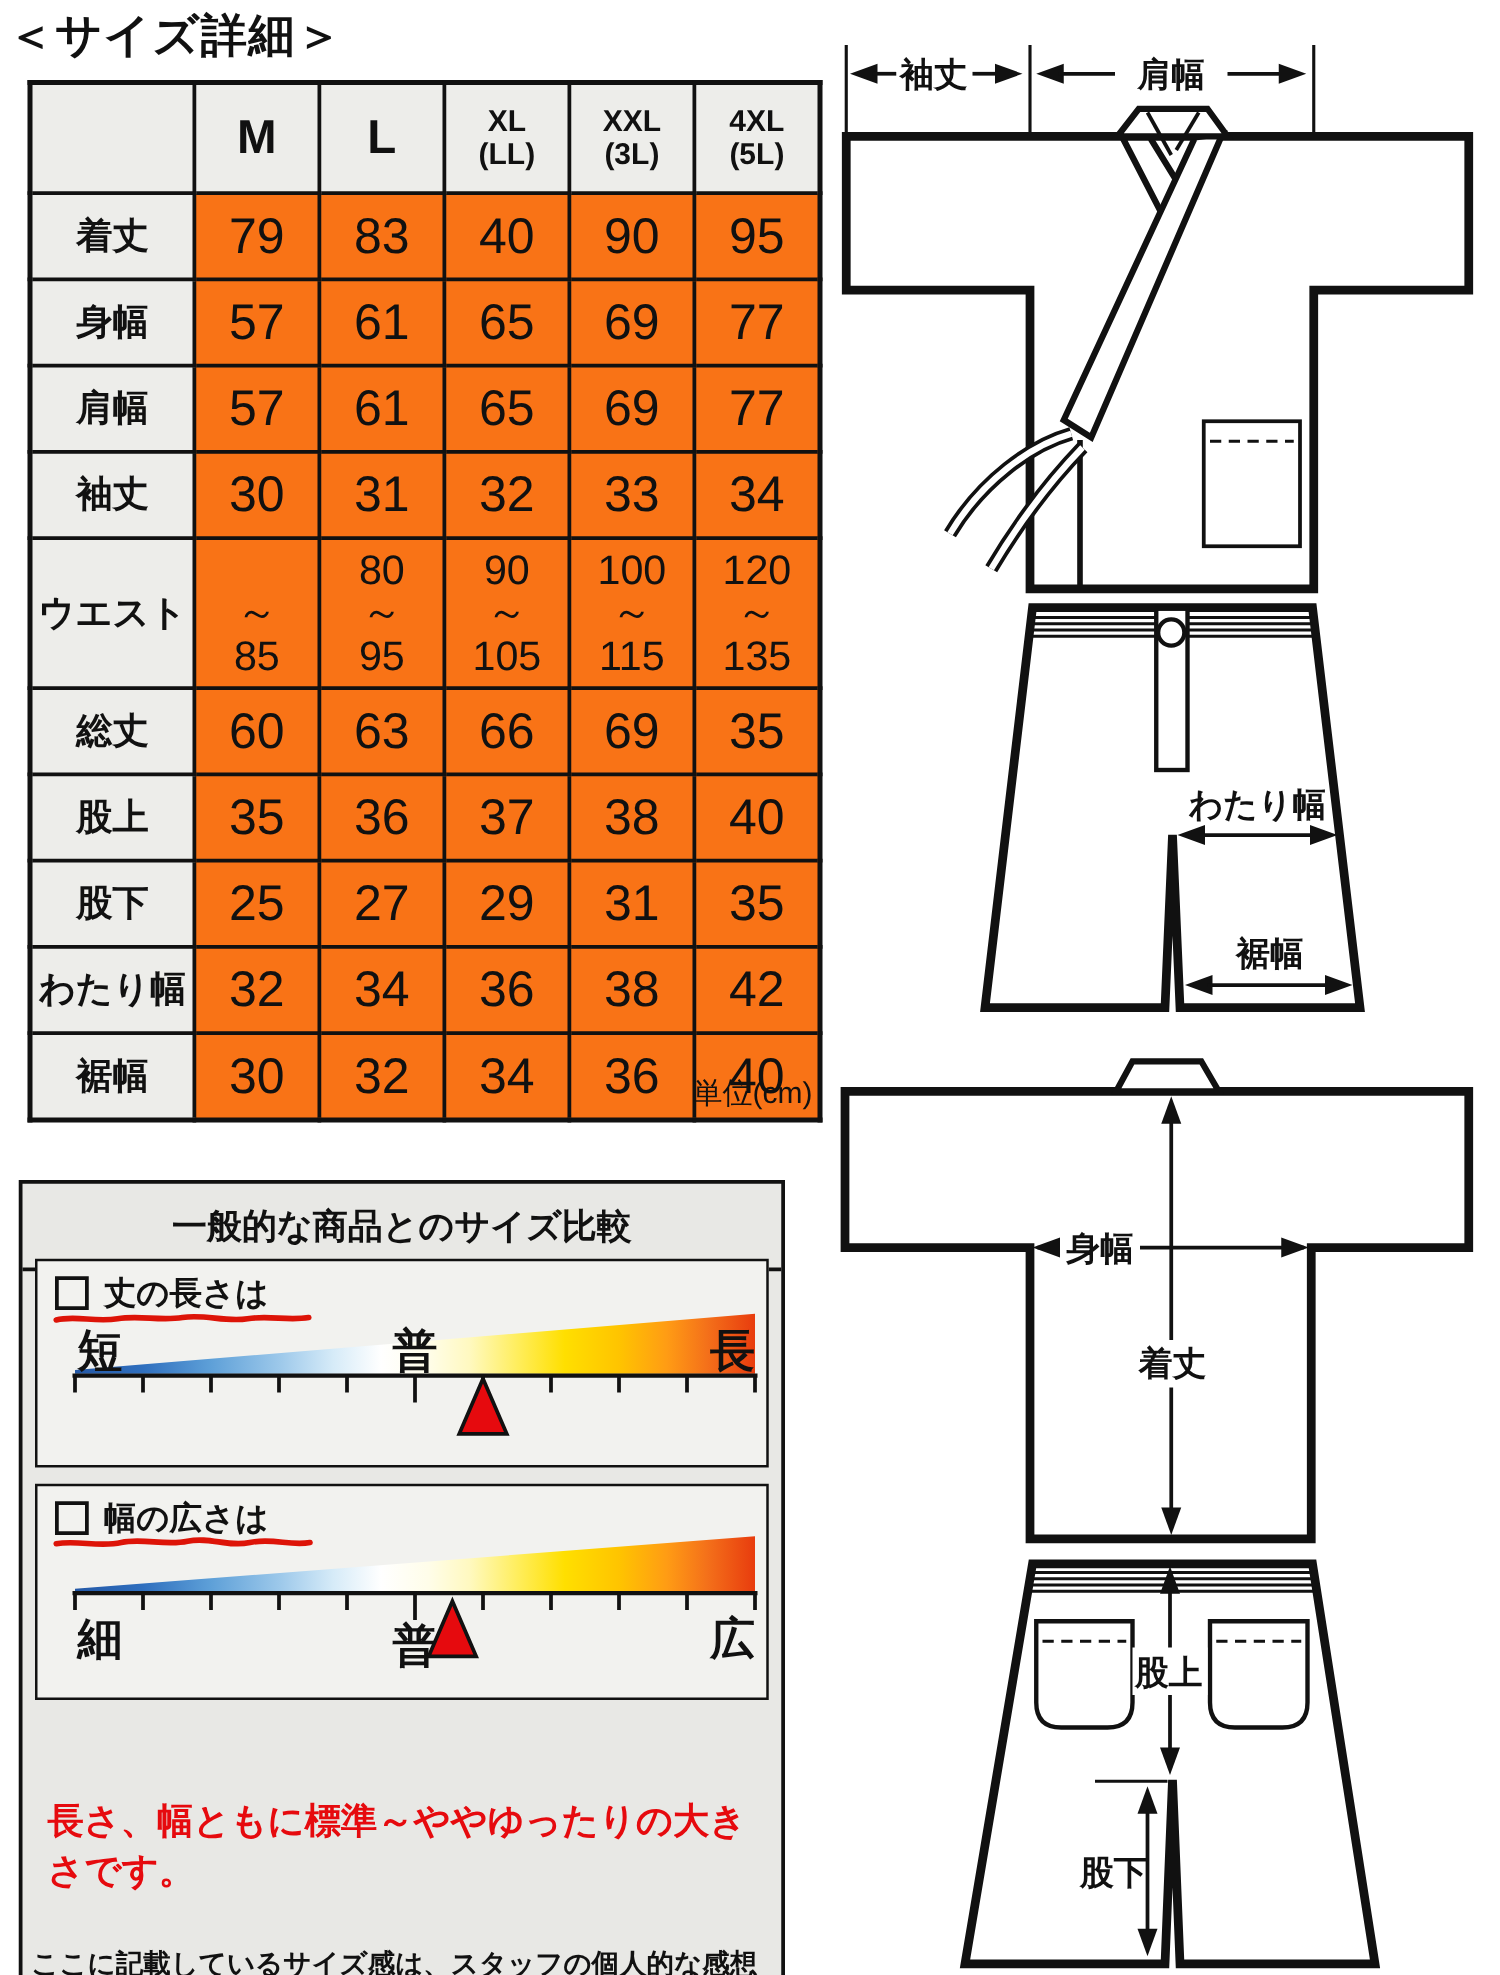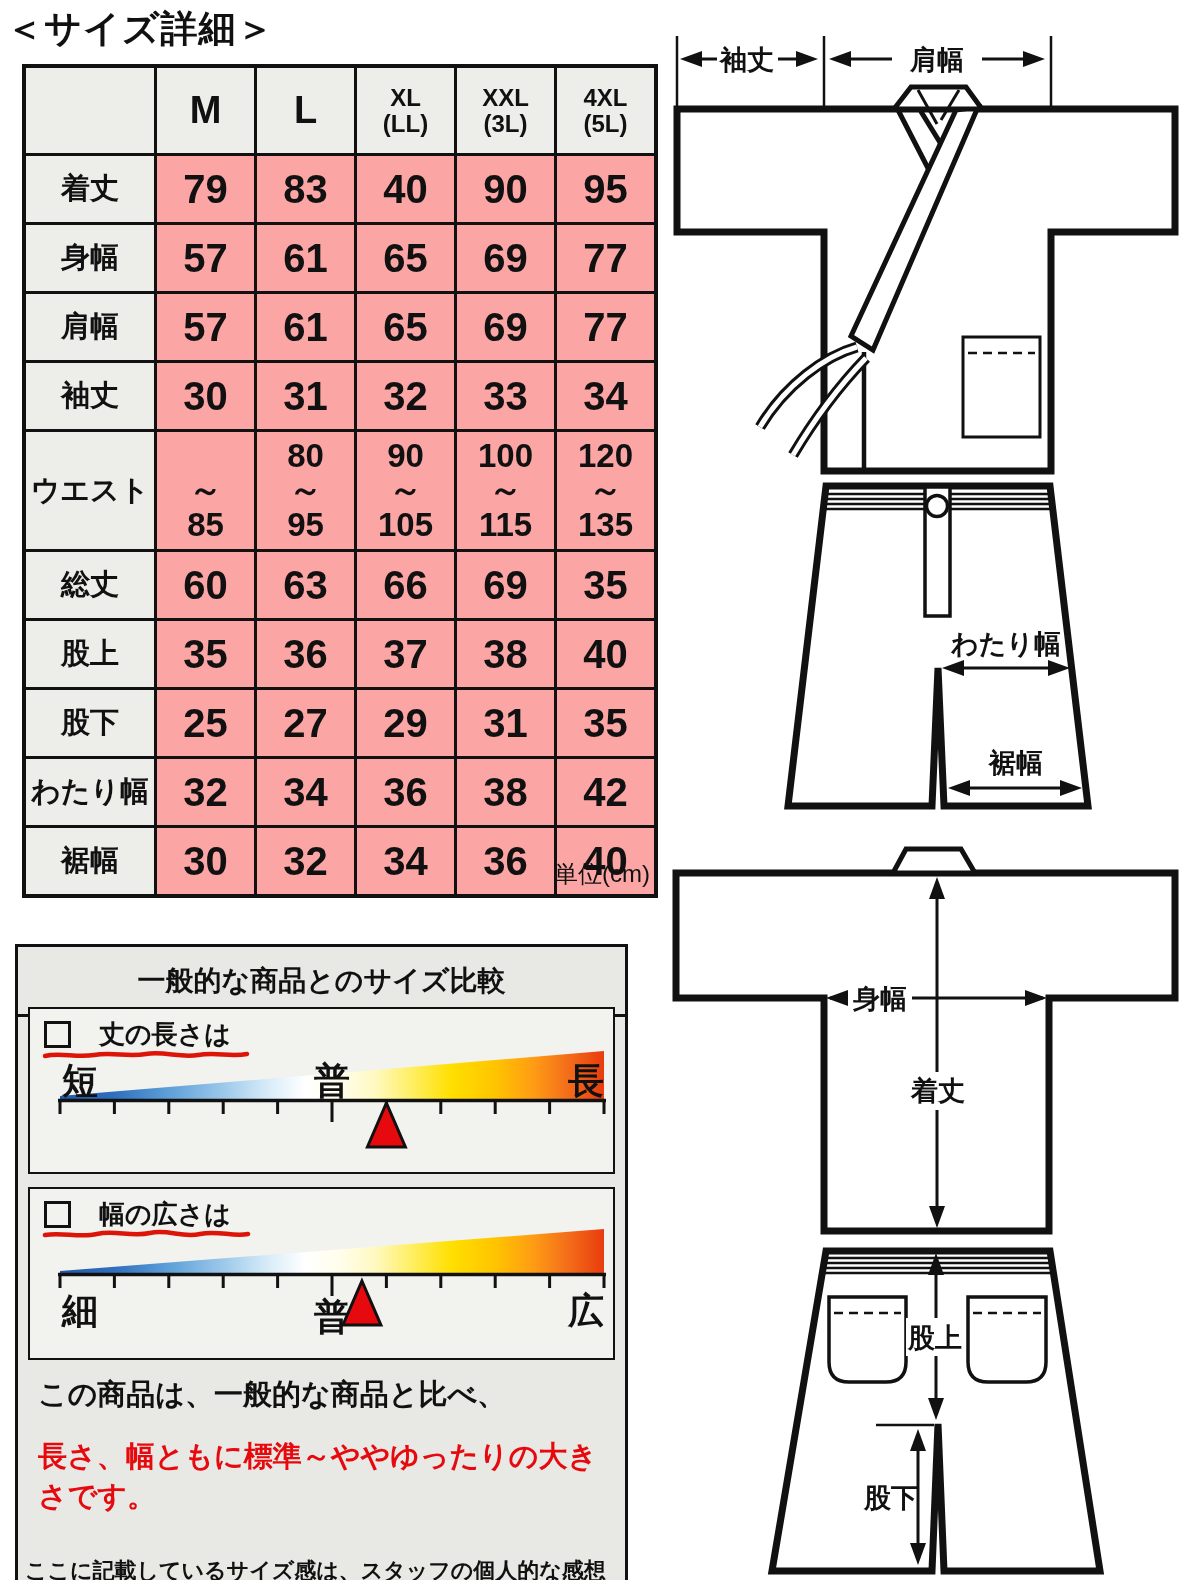--- a/index.html
+++ b/index.html
@@ -16,37 +16,37 @@
   
   #size-table{left:22px;top:64px;border-collapse:collapse;table-layout:fixed;}
   #size-table th,#size-table td{
     border:3px solid #111;text-align:center;vertical-align:middle;padding:0;
   }
   #size-table{border:4px solid #111;}
   #size-table th.corner{background:#ededea;width:128px;}
   #size-table thead th{background:#ededea;height:85px;font-size:24px;font-weight:600;line-height:1.08;white-space:pre-line;width:97px;}
   #size-table thead th.one-line{font-size:38px;}
   #size-table tbody th{background:#ededea;font-size:29px;font-weight:600;width:128px;}
-  #size-table tbody td{background:#fca5a5;font-size:40px;font-weight:700;height:66px;width:97px;}
+  #size-table tbody td{background:#f97316;font-size:40px;font-weight:400;height:66px;width:97px;}
   #size-table tbody tr.tall td{height:117px;}
   #size-table tbody td.stack{font-size:33px;line-height:1.05;white-space:pre-line;}
 
   
   #unit-notes{top:858px;right:550px;text-align:right;}
   #unit-note{font-size:24px;font-weight:400;}
   #tolerance-note{font-size:23px;font-weight:600;margin-top:3px;}
 
   
   #comparison-box{left:15px;top:944px;width:607px;height:648px;background:#e8e8e5;border:3px solid #111;}
   #comparison-title{left:0;top:0;width:100%;height:67px;line-height:67px;text-align:center;
     font-size:28px;font-weight:700;border-bottom:3px solid #111;}
   .scale-panel{left:10px;width:583px;background:#f2f2ef;border:2px solid #111;}
   #scale-panel-0{top:60px;height:163px;}
   #scale-panel-1{top:240px;height:169px;}
-  .scale-head{position:absolute;left:14px;top:8px;display:flex;align-items:center;gap:28px;}
+  .scale-head{position:absolute;left:14px;top:8px;display:flex;align-items:center;gap:12px;}
   .checkbox-square{width:21px;height:21px;border:3px solid #111;background:transparent;}
   .scale-title{font-size:26px;font-weight:700;}
   .squiggle{position:absolute;left:12px;top:40px;}
   .scale-svg{position:absolute;left:2px;}
   #scale-svg-0{top:34px;}
   #scale-svg-1{top:38px;}
   svg text{font-family:"Liberation Sans","DejaVu Sans",sans-serif;}
   .axis-label{font-size:36px;font-weight:700;fill:#111;}
 
   #note-black{left:20px;top:428px;font-size:29px;font-weight:700;color:#111;}
@@ -274,21 +274,20 @@
           <line x1="517.5999999999999" x2="517.5999999999999" y1="47" y2="61" stroke="#111" stroke-width="3"></line>
           <line x1="572" x2="572" y1="47" y2="61" stroke="#111" stroke-width="3"></line>
         </g>
       <text class="axis-label" x="30" y="96" text-anchor="start">細</text>
       <text class="axis-label" x="300" y="102" text-anchor="middle">普</text>
       <text class="axis-label" x="572" y="96" text-anchor="end">広</text>
       <polygon points="-19,0 19,0 0,-44" fill="#e60a0e" stroke="#111" stroke-width="3" transform="translate(329.92,98)"></polygon>
     </svg>
   </div>
 
-  <div class="abs" id="note-black">この商品は、一般的な商品と比べ、</div>
   <div class="abs" id="note-red">長さ、幅ともに標準～ややゆったりの大きさです。</div>
   <div class="abs" id="disclaimer">ここに記載しているサイズ感は、スタッフの個人的な感想ですので、ご参考程度になさってください。サイズ選びはご自身の判断でお願いいたします。</div>
 </div>
 
 <svg id="diagram-svg" width="540" height="1580" viewBox="0 0 540 1580">
 
   <g>
     <line class="thin" x1="17" y1="36" x2="17" y2="109"></line>
     <line class="thin" x1="164" y1="36" x2="164" y2="109"></line>
     <line class="thin" x1="391" y1="36" x2="391" y2="109"></line>

